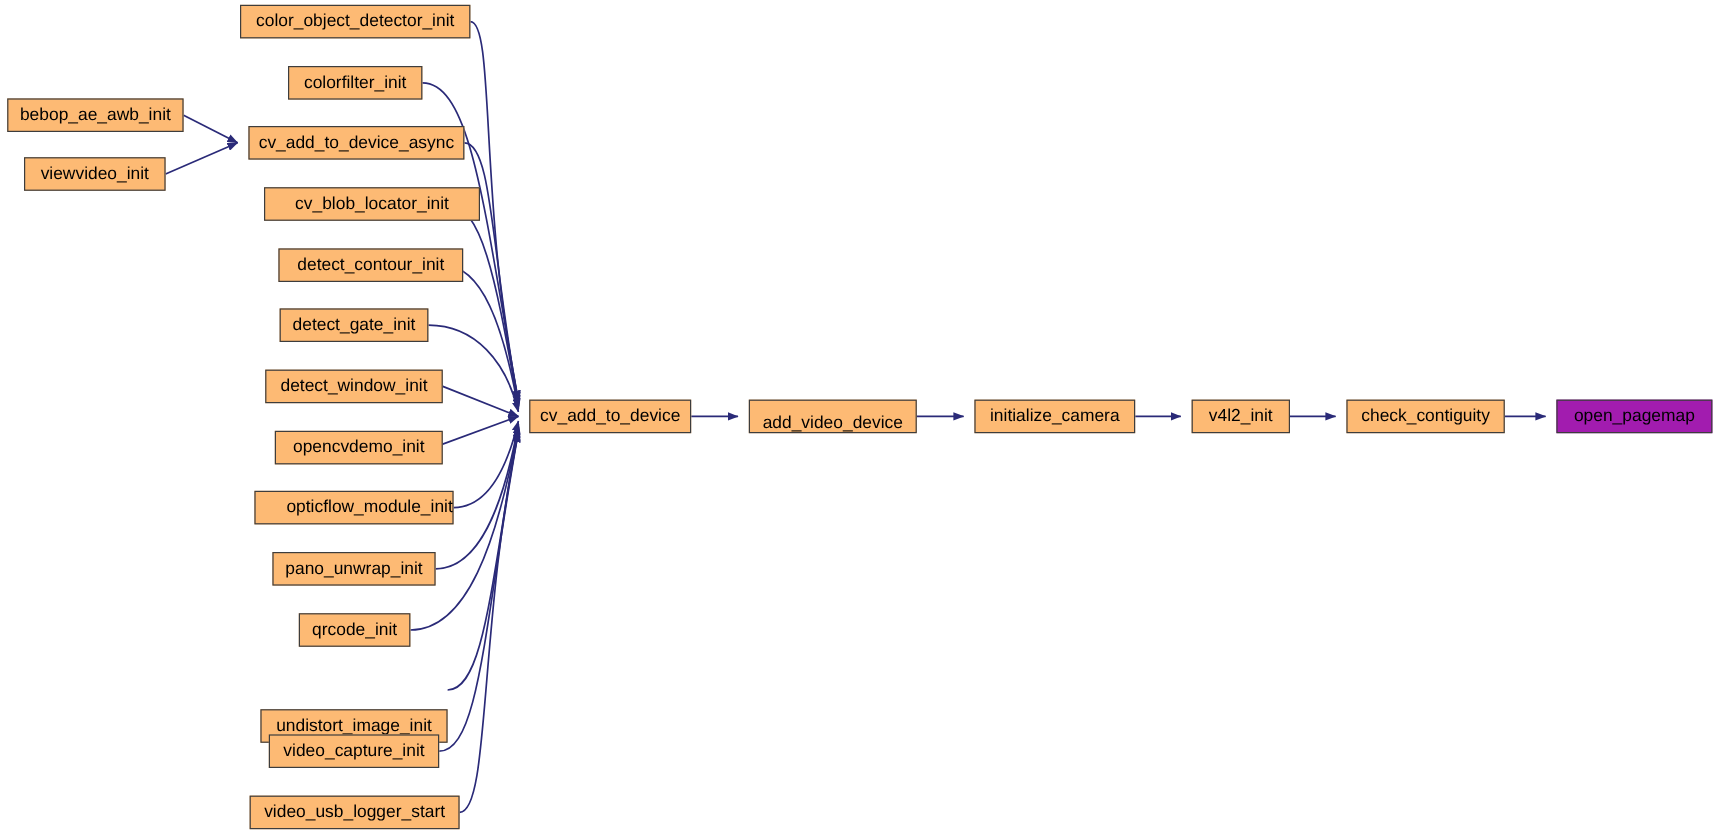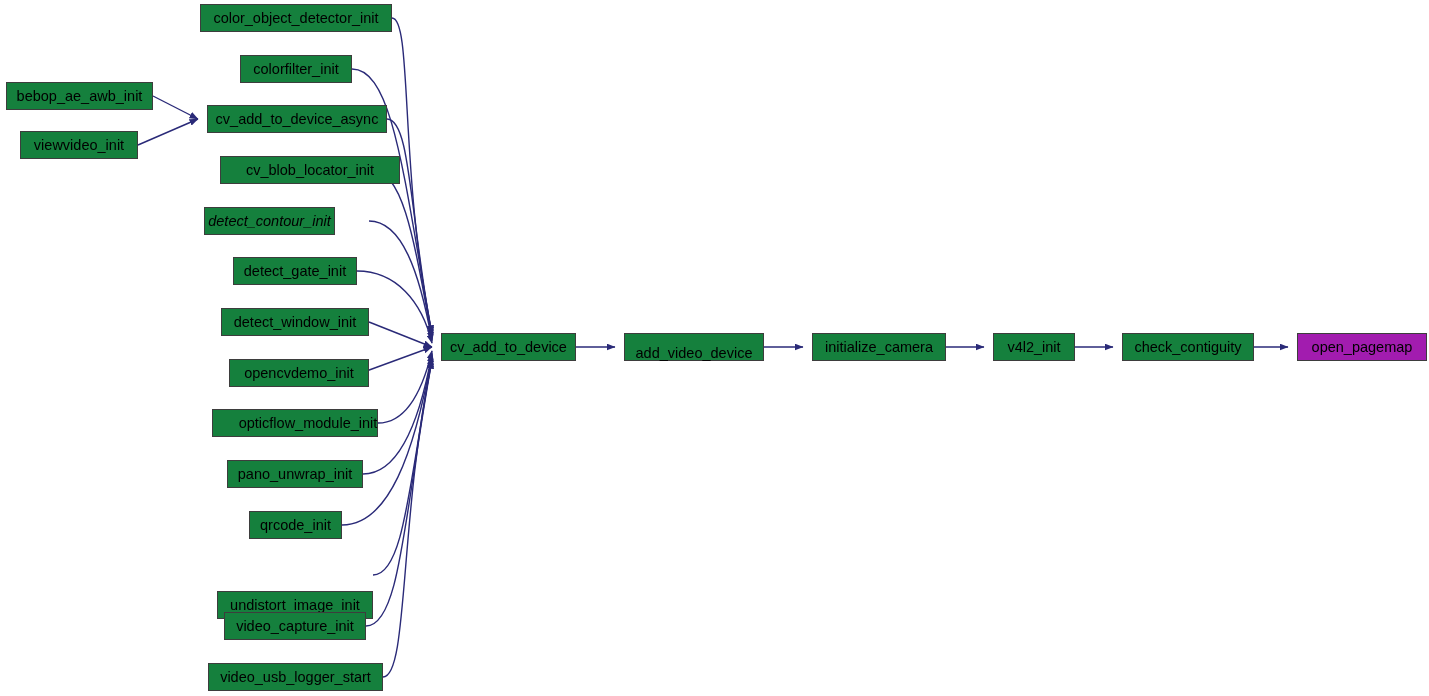--- a/index.html
+++ b/index.html
@@ -20,21 +20,21 @@
     left: 0;
     top: 0;
     width: 1429px;
     height: 696px;
     pointer-events: none;
   }
   .node {
     position: absolute;
     box-sizing: border-box;
     border: 1px solid #3d3d3d;
-    background: #15803d;
+    background: #fdba74;
     color: #000000;
     font-size: 14.5px;
     line-height: 1;
     display: flex;
     align-items: center;
     justify-content: center;
     white-space: nowrap;
     letter-spacing: 0px;
     z-index: 2;
   }
@@ -92,21 +92,21 @@
       </div>
       <div class="node" style="left: 207px; top: 105px; width: 180px; height: 28px;">
         <span class="node-label">cv_add_to_device_async</span>
       </div>
       <div class="node" style="left: 20px; top: 131px; width: 118px; height: 28px;">
         <span class="node-label">viewvideo_init</span>
       </div>
       <div class="node" style="left: 220px; top: 156px; width: 180px; height: 28px;">
         <span class="node-label">cv_blob_locator_init</span>
       </div>
-      <div class="node" style="left: 204px; top: 207px; width: 131px; height: 28px; font-style: italic;">
+      <div class="node" style="left: 232px; top: 207px; width: 154px; height: 28px;">
         <span class="node-label">detect_contour_init</span>
       </div>
       <div class="node" style="left: 233px; top: 257px; width: 124px; height: 28px; text-align: center;">
         <span class="node-label">detect_gate_init</span>
       </div>
       <div class="node" style="left: 221px; top: 308px; width: 148px; height: 28px;">
         <span class="node-label">detect_window_init</span>
       </div>
       <div class="node" style="left: 441px; top: 333px; width: 135px; height: 28px;">
         <span class="node-label">cv_add_to_device</span>

